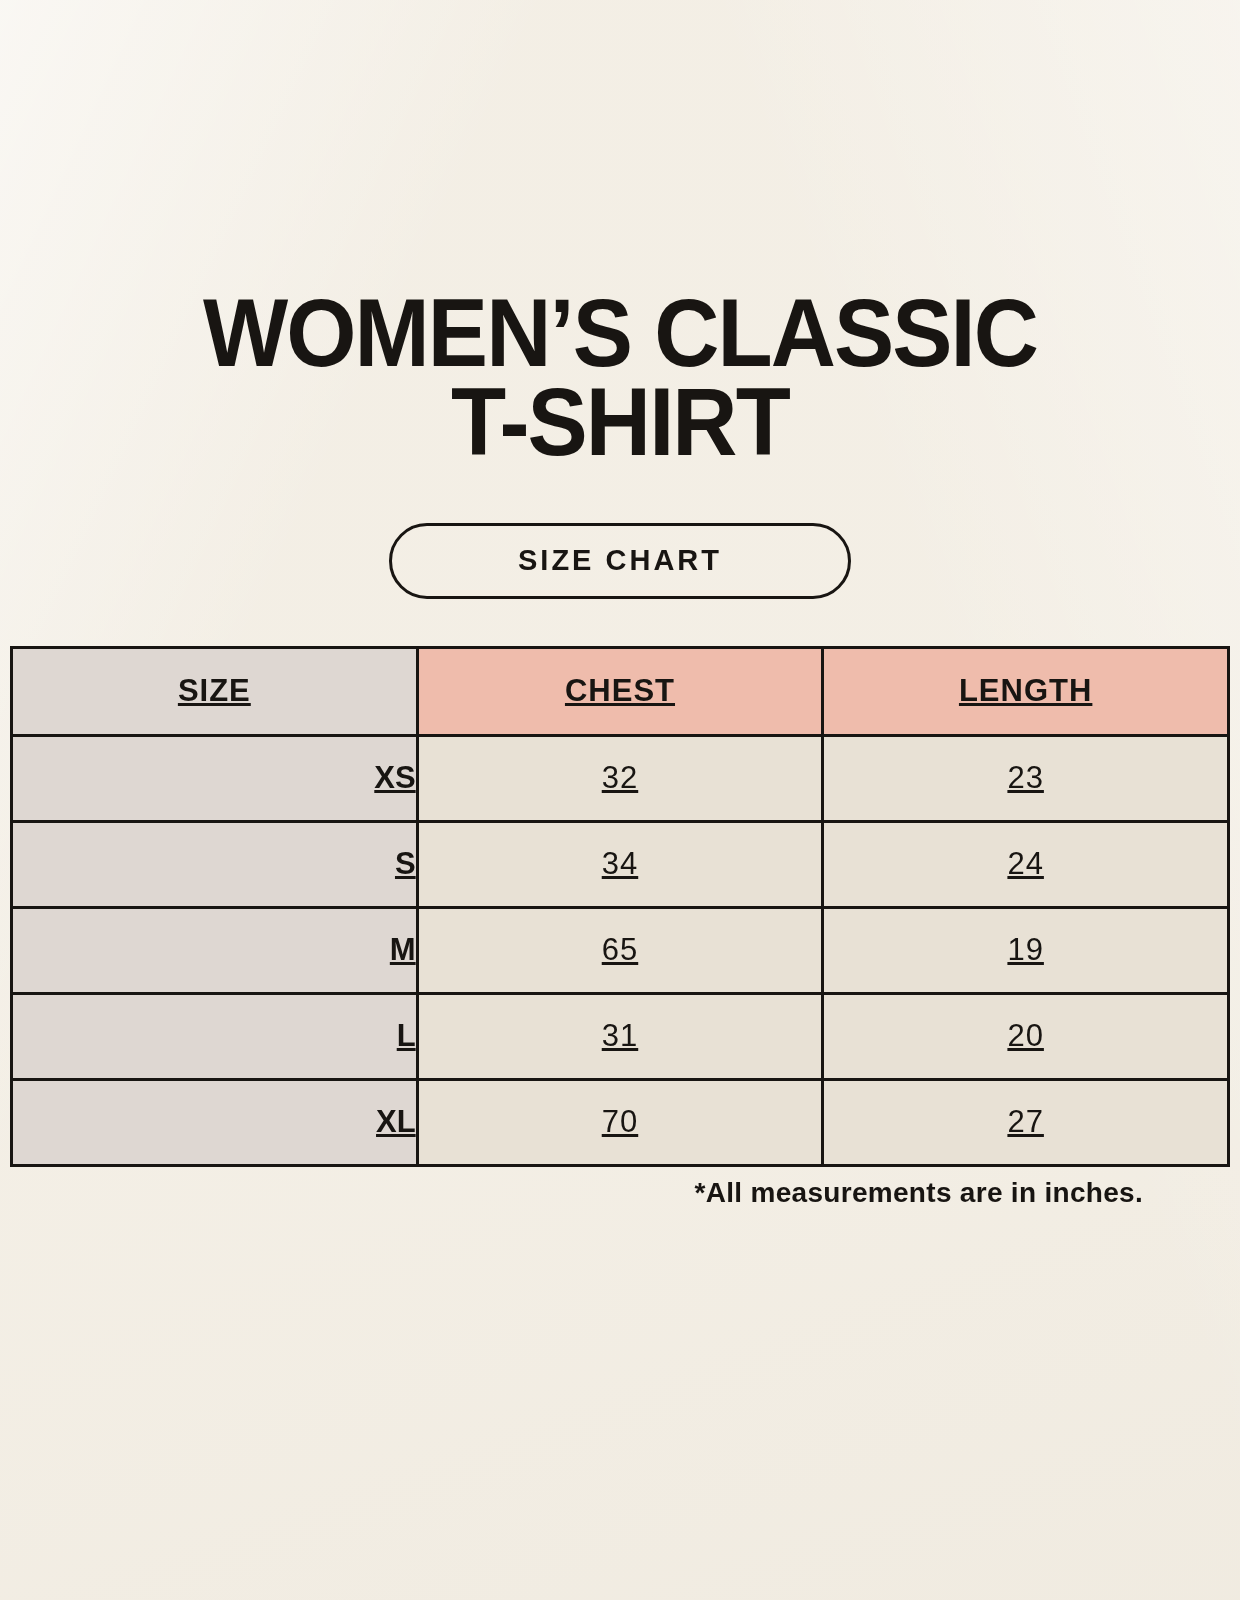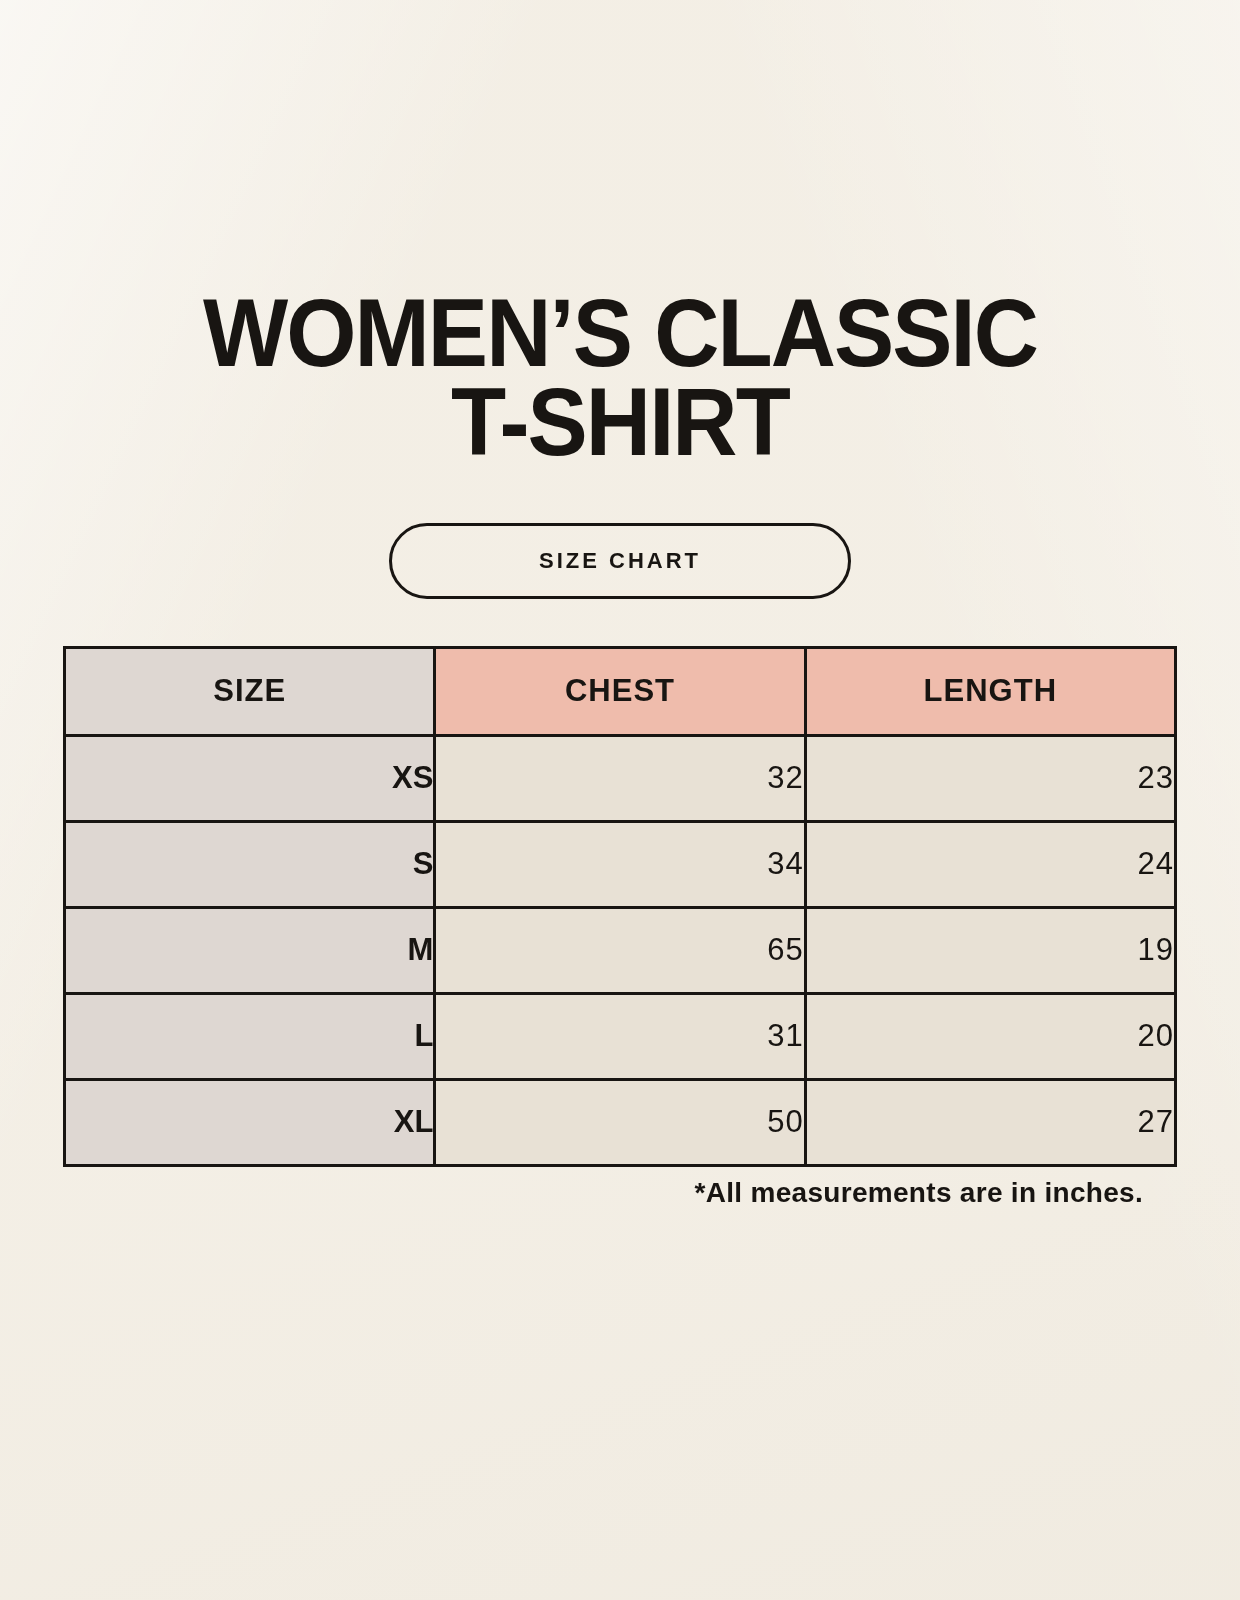--- a/index.html
+++ b/index.html
@@ -45,44 +45,44 @@
 
   .pill-wrap{display:flex;justify-content:center;margin-top:56px;}
   .pill{
     display:flex;align-items:center;justify-content:center;
     min-width:462px;height:76px;
     border:3px solid var(--border);
     border-radius:40px;
     background:transparent;
     font-family:"Liberation Sans", sans-serif;
     font-weight:700;
-    font-size:22px;
+    font-size:29px;
     letter-spacing:3px;
     color:var(--text);
     cursor:pointer;
   }
 
-  .table-wrap{width:1114px;margin:47px auto 0 auto;}
+  .table-wrap{width:1220px;margin:47px auto 0 auto;text-decoration:underline;}
   table{
     width:100%;
     border-collapse:collapse;
     table-layout:fixed;
   }
   th,td{
     border:3px solid var(--border);
     text-align:center;
     vertical-align:middle;
     height:86px;
     font-size:31px;
   }
   thead th{height:88px;font-weight:700;letter-spacing:1px;}
   th.col-size{background:var(--size-col-bg);}
   th.col-accent{background:var(--header-accent-bg);}
   td.cell-size{background:var(--size-col-bg);font-weight:700;text-align:right;}
-  td.cell-val{background:var(--cell-bg);font-weight:400;letter-spacing:1px;text-align:right;}
+  td.cell-val{background:var(--cell-bg);font-weight:400;letter-spacing:1px;}
 
   .footnote{
     width:1046px;
     margin:10px auto 0 auto;
     text-align:right;
     font-size:28px;
     font-weight:700;
     letter-spacing:0.3px;
   }
 </style>
@@ -125,21 +125,21 @@
           <td class="cell-val">65</td>
           <td class="cell-val">19</td>
         </tr>
         <tr>
           <td class="cell-size">L</td>
           <td class="cell-val">31</td>
           <td class="cell-val">20</td>
         </tr>
         <tr>
           <td class="cell-size">XL</td>
-          <td class="cell-val">50</td>
+          <td class="cell-val">70</td>
           <td class="cell-val">27</td>
         </tr>
       </tbody>
     </table>
   </div>
 
   <div class="footnote">*All measurements are in inches.</div>
 
 </div>
 

